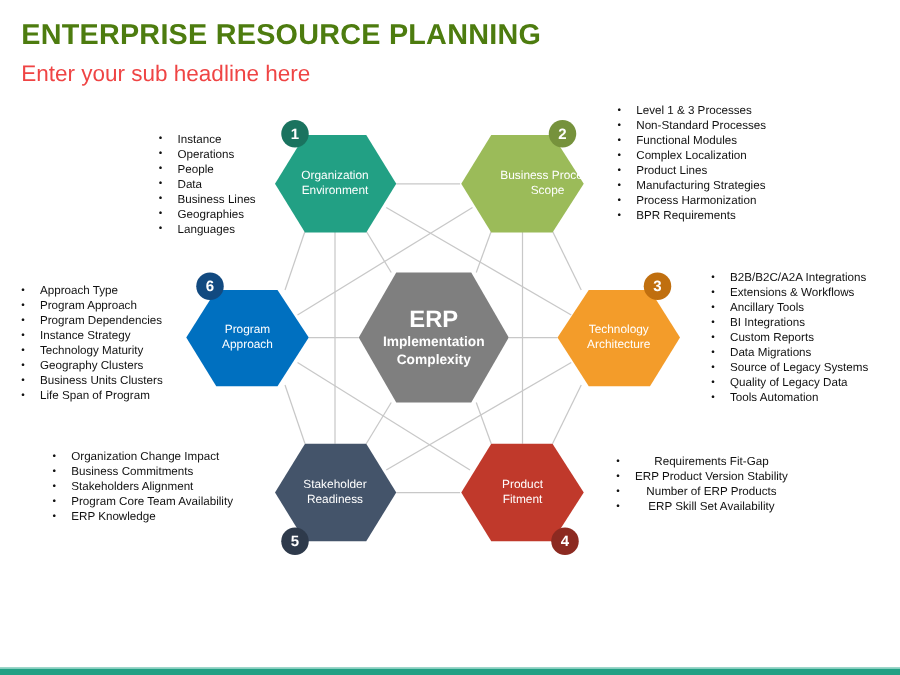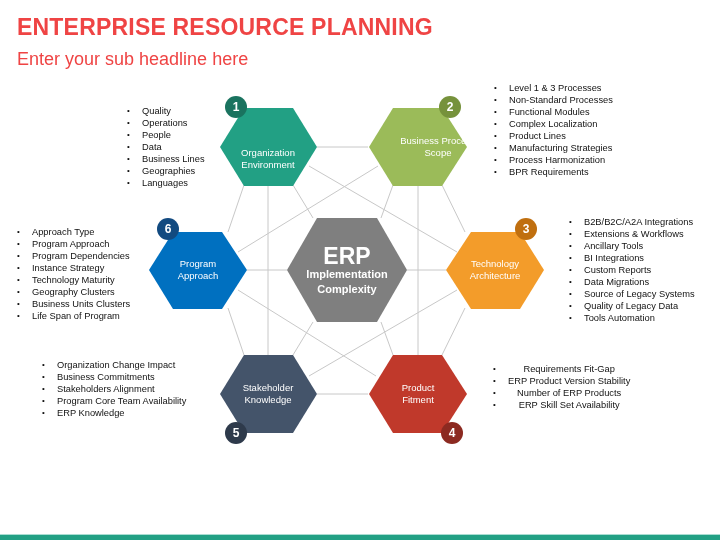--- a/index.html
+++ b/index.html
@@ -4,39 +4,39 @@
   <style>
     html, body { margin: 0; padding: 0; }
     body {
       width: 720px; height: 540px; position: relative; overflow: hidden;
       background: #ffffff;
       font-family: "Liberation Sans", "DejaVu Sans", sans-serif;
       color: #111;
     }
     .title {
       position: absolute; left: 17px; top: 14px;
-      font-size: 23px; font-weight: bold; letter-spacing: 0.2px; color: #ef4444;
+      font-size: 23px; font-weight: bold; letter-spacing: 0.2px; color: #4d7c0f;
       font-family: "Liberation Sans", sans-serif;
     }
     .subtitle {
       position: absolute; left: 17px; top: 49px;
       font-size: 18px; color: #ef4444;
       font-family: "Liberation Sans", sans-serif;
     }
     svg.diagram { position: absolute; left: 0; top: 0; }
     .hex-label {
       position: absolute; color: #ffffff; text-align: center;
       font-size: 9.5px; line-height: 12px; width: 96px;
       transform: translate(-50%, -50%);
     }
     .center-label {
       position: absolute; color: #ffffff; text-align: center; font-weight: bold;
       transform: translate(-50%, -50%); width: 120px;
     }
-    .center-label .big { font-size: 23px; line-height: 21px; display: block; }
+    .center-label .big { font-size: 19px; line-height: 21px; display: block; }
     .center-label .small { font-size: 11px; line-height: 15px; display: block; }
     .badge {
       position: absolute; width: 22px; height: 22px; border-radius: 50%;
       color: #fff; font-weight: bold; font-size: 12px; line-height: 22px; text-align: center;
       transform: translate(-50%, -50%);
     }
     ul.bullets {
       position: absolute; margin: 0; padding: 0; list-style: none;
       font-size: 9.3px; line-height: 12px; color: #111;
     }
@@ -99,54 +99,54 @@
     <polygon points="287,270 317,218 377,218 407,270 377,322 317,322" fill="#7f7f7f"></polygon>
   </g>
 </svg>
 
 <div class="center-label" style="left:347px; top:271px;">
   <span class="big">ERP</span>
   <span class="small">Implementation</span>
   <span class="small">Complexity</span>
 </div>
 
-<div class="hex-label" style="left:268px; top:147px;margin-top:12px;">
+<div class="hex-label" style="left:268px; top:147px;">
   <div>Organization</div>
   <div>Environment</div>
 </div>
 <div class="hex-label" style="left:438px; top:147px;">
   <div>Business Process</div>
   <div>Scope</div>
 </div>
 <div class="hex-label" style="left:495px; top:270px;">
   <div>Technology</div>
   <div>Architecture</div>
 </div>
 <div class="hex-label" style="left:418px; top:394px;">
   <div>Product</div>
   <div>Fitment</div>
 </div>
 <div class="hex-label" style="left:268px; top:394px;">
   <div>Stakeholder</div>
-  <div>Knowledge</div>
+  <div>Readiness</div>
 </div>
 <div class="hex-label" style="left:198px; top:270px;">
   <div>Program</div>
   <div>Approach</div>
 </div>
 
 <div class="badge" style="left:236px; top:107px; background:#1a735f;">1</div>
 <div class="badge" style="left:450px; top:107px; background:#76923c;">2</div>
 <div class="badge" style="left:526px; top:229px; background:#c06f0f;">3</div>
 <div class="badge" style="left:452px; top:433px; background:#8c2a21;">4</div>
 <div class="badge" style="left:236px; top:433px; background:#2e3a4b;">5</div>
 <div class="badge" style="left:168px; top:229px; background:#124a80;">6</div>
 
 <ul class="bullets" style="left:127px; top:105px;">
-  <li>Quality</li>
+  <li>Instance</li>
   <li>Operations</li>
   <li>People</li>
   <li>Data</li>
   <li>Business Lines</li>
   <li>Geographies</li>
   <li>Languages</li>
 </ul>
 
 <ul class="bullets" style="left:494px; top:82px;">
   <li>Level 1 &amp; 3 Processes</li>

